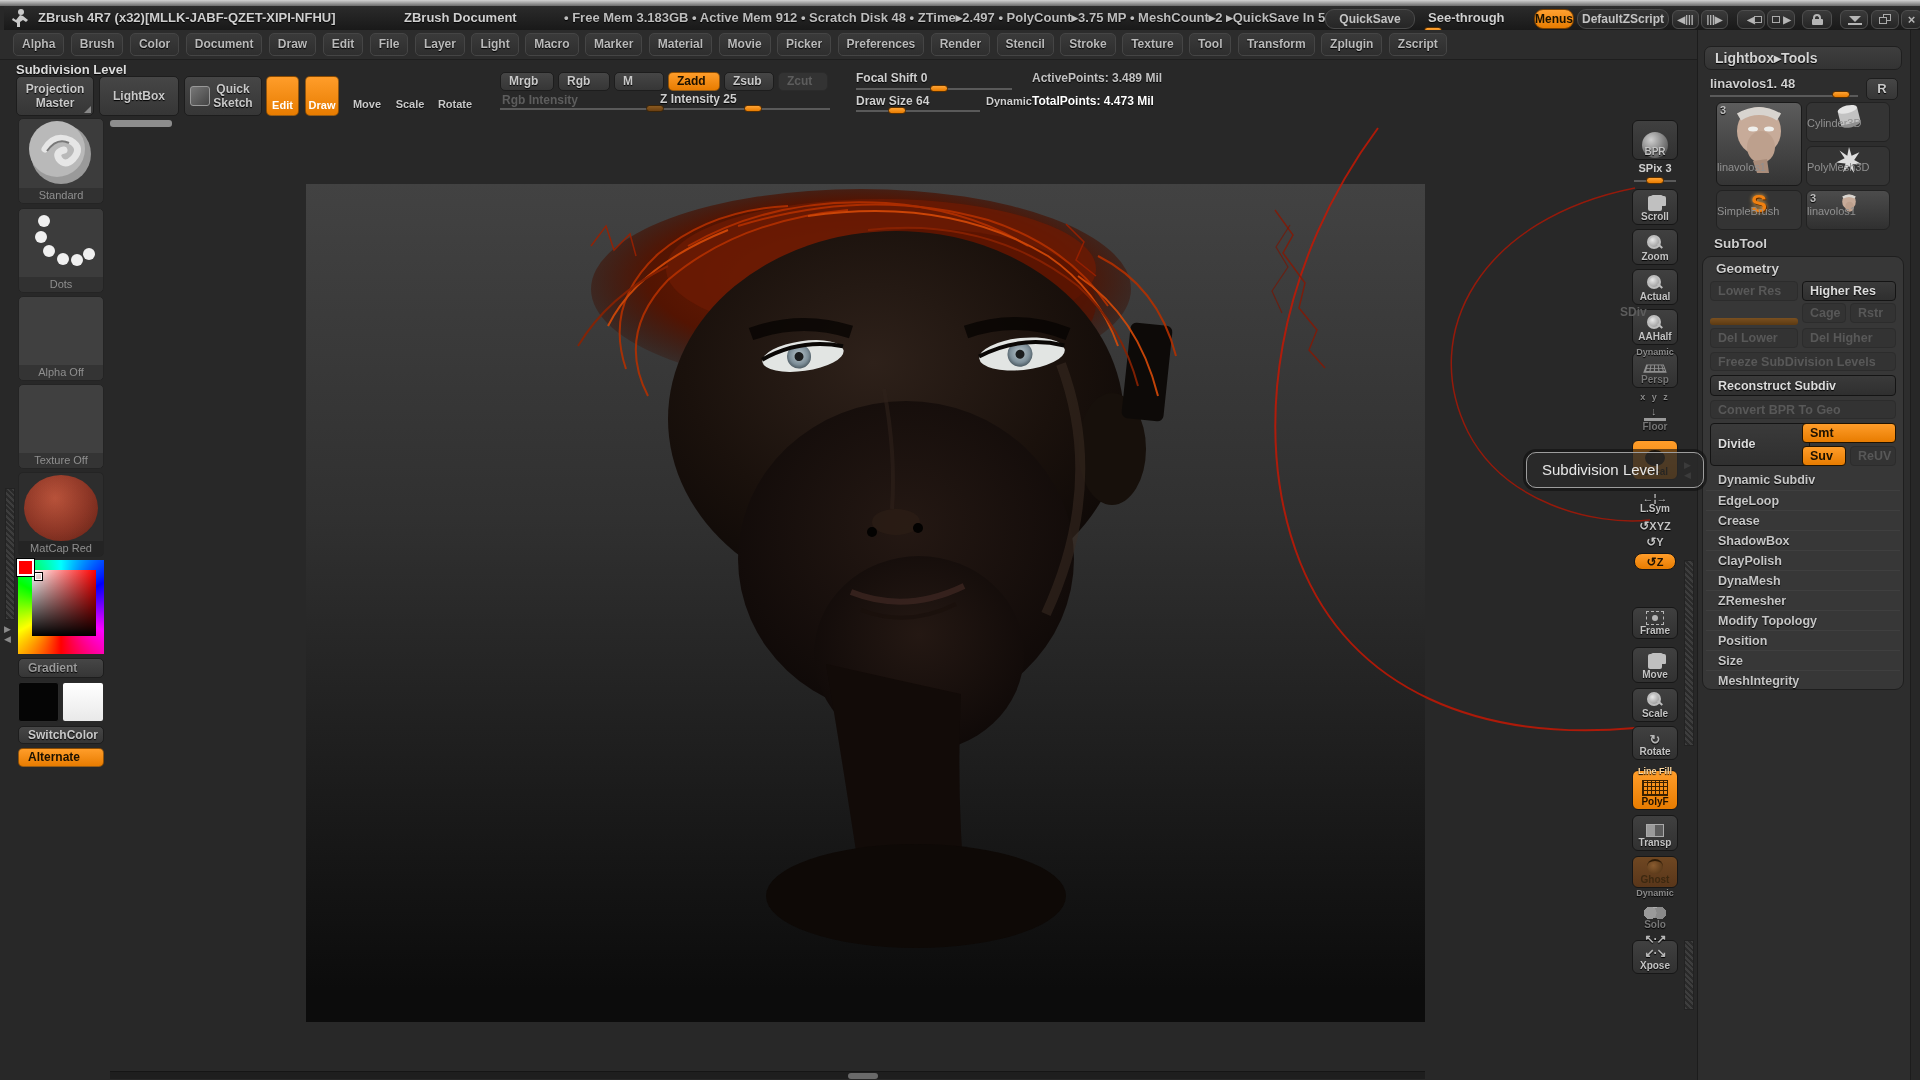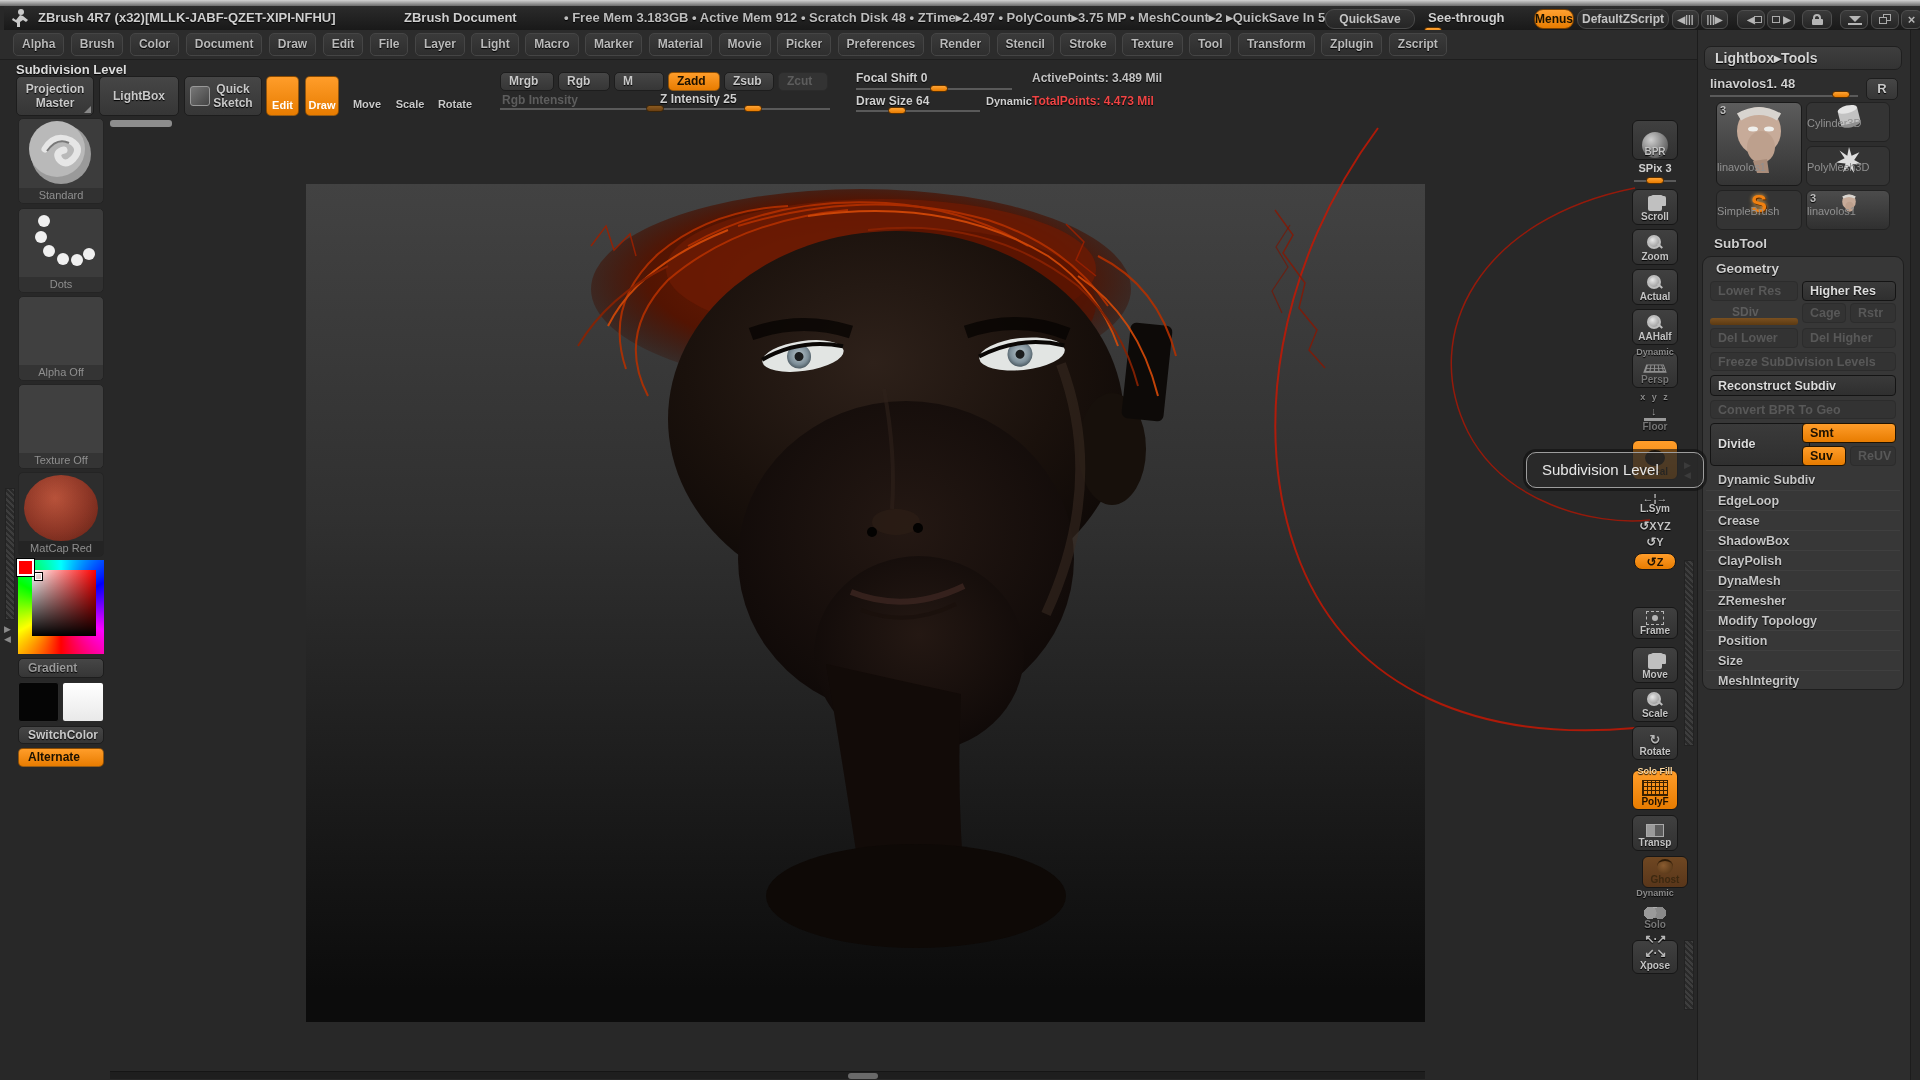--- a/index.html
+++ b/index.html
@@ -28,21 +28,21 @@
   .lbl.dim { color:#5d5d5d; text-shadow:none; }
   
   .thumb { position:absolute; left:18px; width:86px; background:#3c3c3c; border:1px solid #242424; border-radius:5px; overflow:hidden; }
   .thumb .cap { position:absolute; left:0; right:0; bottom:0; height:15px; font-size:11px; color:#8f8f8f; text-align:center; background:rgba(0,0,0,0.18); line-height:15px; }
   
   #canvas { left:306px; top:184px; width:1119px; height:838px; background:linear-gradient(#424242,#303030 40%,#0c0c0c 96%); }
   
   .shelf-btn { position:absolute; left:1632px; width:46px; background:linear-gradient(#404040,#313131); border:1px solid #171717; border-radius:6px; color:#c4c4c4; font-size:10px; font-weight:700; text-align:center; display:flex; flex-direction:column; align-items:center; justify-content:flex-end; padding-bottom:2px; text-shadow:0 1px 1px #000; }
   .shelf-btn.dim { color:#777; }
   .shelf-btn.on { background:linear-gradient(#ff9d2a,#e87c00); color:#201200; text-shadow:none; }
-  .shelf-btn.ghosted { background:linear-gradient(#6f4722,#59361a); color:#3c2810; text-shadow:none;margin-left:10px; }
+  .shelf-btn.ghosted { background:linear-gradient(#6f4722,#59361a); color:#3c2810; text-shadow:none; }
   .above-lbl { position:absolute; left:1630px; width:50px; text-align:center; font-size:9px; font-weight:700; color:#8a8a8a; text-shadow:0 1px 1px #000; z-index:6; }
   .ic-sphere { width:18px; height:18px; border-radius:50%; background:radial-gradient(circle at 35% 30%,#cfcfcf,#7c7c7c 55%,#3c3c3c); }
   .ic-mag { position:relative; width:16px; height:16px; }
   .ic-mag::before { content:""; position:absolute; left:0; top:0; width:10px; height:10px; border:2px solid #bdbdbd; border-radius:50%; background:radial-gradient(circle at 35% 30%,#e8e8e8,#8a8a8a); }
   .ic-mag::after { content:""; position:absolute; left:10px; top:10px; width:6px; height:2px; background:#bdbdbd; transform:rotate(40deg); }
   .ic-grid { width:20px; height:12px; background:repeating-linear-gradient(90deg,#b5b5b5 0 1px,transparent 1px 4px),repeating-linear-gradient(0deg,#b5b5b5 0 1px,transparent 1px 4px); border:1px solid #b5b5b5; }
   .ic-grid.orangeg { border-color:#3a2000; background:repeating-linear-gradient(90deg,#3a2000 0 1px,transparent 1px 4px),repeating-linear-gradient(0deg,#3a2000 0 1px,transparent 1px 4px); }
   .ic-hand { width:14px; height:12px; background:#c0c0c0; border-radius:3px 3px 2px 2px; box-shadow:-1px -4px 0 -1px #c0c0c0,2px -5px 0 -1px #c0c0c0,5px -4px 0 -1px #c0c0c0; margin-top:5px; }
   .ic-floor { position:relative; width:22px; height:12px; border-bottom:3px solid #9a9a9a; }
   .ic-floor::before { content:"↓"; position:absolute; left:7px; top:-4px; color:#9a9a9a; font-size:11px; font-weight:700; }
@@ -153,21 +153,21 @@
 <div class="handle brown" style="left:646px;top:105px"></div>
 <div class="handle" style="left:744px;top:105px"></div>
 <span class="lbl" style="left:856px;top:71px">Focal Shift 0</span>
 <div class="sliderline" style="left:856px;top:88px;width:156px"></div>
 <div class="handle" style="left:930px;top:85px"></div>
 <span class="lbl" style="left:856px;top:94px">Draw Size 64</span>
 <div class="sliderline" style="left:856px;top:110px;width:124px"></div>
 <div class="handle" style="left:888px;top:107px"></div>
 <span class="lbl" style="left:986px;top:95px;font-size:11px">Dynamic</span>
 <span class="lbl" style="left:1032px;top:71px;color:#c2c2c2">ActivePoints: 3.489 Mil</span>
-<span class="lbl" style="left:1032px;top:94px;color:#ef4444">TotalPoints: 4.473 Mil</span>
+<span class="lbl" style="left:1032px;top:94px;color:#ffffff">TotalPoints: 4.473 Mil</span>
 
 <div class="abs" style="left:110px;top:120px;width:62px;height:7px;background:#8d8d8d;border-radius:3px"></div>
 
 <div class="thumb" style="top:118px;height:86px">
   <svg width="84" height="70" viewBox="0 0 84 70">
     <circle cx="42" cy="35" r="30" fill="#9a9a9a"></circle>
       <circle cx="38" cy="30" r="28" fill="#b9b9b9"></circle>
     <path d="M26 30 Q36 14 52 22 Q64 29 54 40 Q46 48 40 40 Q36 33 45 31" fill="none" stroke="#e6e6e6" stroke-width="7" stroke-linecap="round"></path>
     <path d="M28 32 Q38 18 50 24" fill="none" stroke="#787878" stroke-width="2"></path>
   </svg>
@@ -359,21 +359,21 @@
     <span>Move</span>
   </div>
 <div class="shelf-btn" style="top:688px;height:34px;z-index:5">
     <div class="ic-mag"></div>
     <span>Scale</span>
   </div>
 <div class="shelf-btn" style="top:726px;height:34px;z-index:5">
     <div class="ic-rot">↻</div>
     <span>Rotate</span>
   </div>
-<span class="above-lbl" style="top:766px;color:#ffd9a0;z-index:7">Solo Fill</span>
+<span class="above-lbl" style="top:766px;color:#ffd9a0;z-index:7">Line Fill</span>
 <div class="shelf-btn on" style="top:770px;height:40px;z-index:5">
     <div class="ic-grid orangeg" style="width:26px;height:16px;margin-top:4px"></div>
     <span>PolyF</span>
   </div>
 <div class="shelf-btn" style="top:815px;height:36px;z-index:5">
     <div style="width:18px;height:13px;background:linear-gradient(90deg,#9a9a9a 50%,#5c5c5c 50%);border:1px solid #aaa;margin-top:4px"></div>
     <span>Transp</span>
   </div>
 <div class="shelf-btn ghosted" style="top:856px;height:32px;z-index:5">
     <div style="width:16px;height:16px;border-radius:50%;background:radial-gradient(circle at 40% 35%,#8a5c30,#4a2e12);border-top:2px solid #2e1c08;margin-top:2px"></div>
@@ -443,21 +443,21 @@
   </svg>
   <div class="thumb-cap">linavolos1</div>
 </div>
 
 <div class="panel-abs lbl" style="left:1714px;top:236px;font-size:13.5px;z-index:6">SubTool</div>
 
 <div class="panel-abs" style="left:1702px;top:256px;width:202px;height:434px;background:#373737;border:1px solid #1e1e1e;border-radius:9px;z-index:6"></div>
 <div class="panel-abs lbl" style="left:1716px;top:261px;font-size:13.5px;z-index:7">Geometry</div>
 <div class="gbtn dis" style="left:1710px;top:281px;width:88px;height:20px;z-index:7">Lower Res</div>
 <div class="gbtn en" style="left:1802px;top:281px;width:94px;height:20px;z-index:7">Higher Res</div>
-<div class="panel-abs lbl dim" style="left:1732px;top:305px;z-index:7">SDiv</div>
+<div class="panel-abs lbl dim" style="left:1620px;top:305px;z-index:7">SDiv</div>
 <div class="panel-abs" style="left:1710px;top:318px;width:88px;height:7px;background:linear-gradient(#7a5020,#5c3a12);border-radius:3px;z-index:7"></div>
 <div class="gbtn dis" style="left:1802px;top:303px;width:44px;height:20px;z-index:7">Cage</div>
 <div class="gbtn dis" style="left:1850px;top:303px;width:46px;height:20px;z-index:7">Rstr</div>
 <div class="gbtn dis" style="left:1710px;top:328px;width:88px;height:20px;z-index:7">Del Lower</div>
 <div class="gbtn dis" style="left:1802px;top:328px;width:94px;height:20px;z-index:7">Del Higher</div>
 <div class="gbtn dis" style="left:1710px;top:352px;width:186px;height:19px;z-index:7">Freeze SubDivision Levels</div>
 <div class="gbtn en" style="left:1710px;top:375px;width:186px;height:21px;line-height:20px;z-index:7">Reconstruct Subdiv</div>
 <div class="gbtn dis" style="left:1710px;top:400px;width:186px;height:19px;z-index:7">Convert BPR To Geo</div>
 <div class="gbtn en" style="left:1710px;top:423px;width:100px;height:43px;line-height:40px;z-index:7">Divide</div>
 <div class="gbtn act" style="left:1802px;top:423px;width:94px;height:20px;z-index:7">Smt</div>

